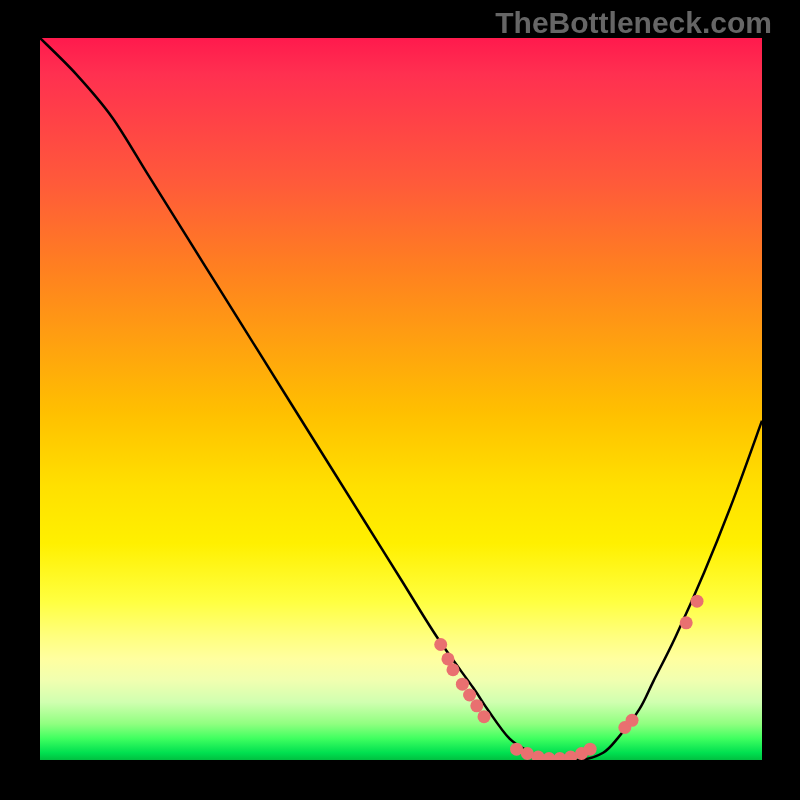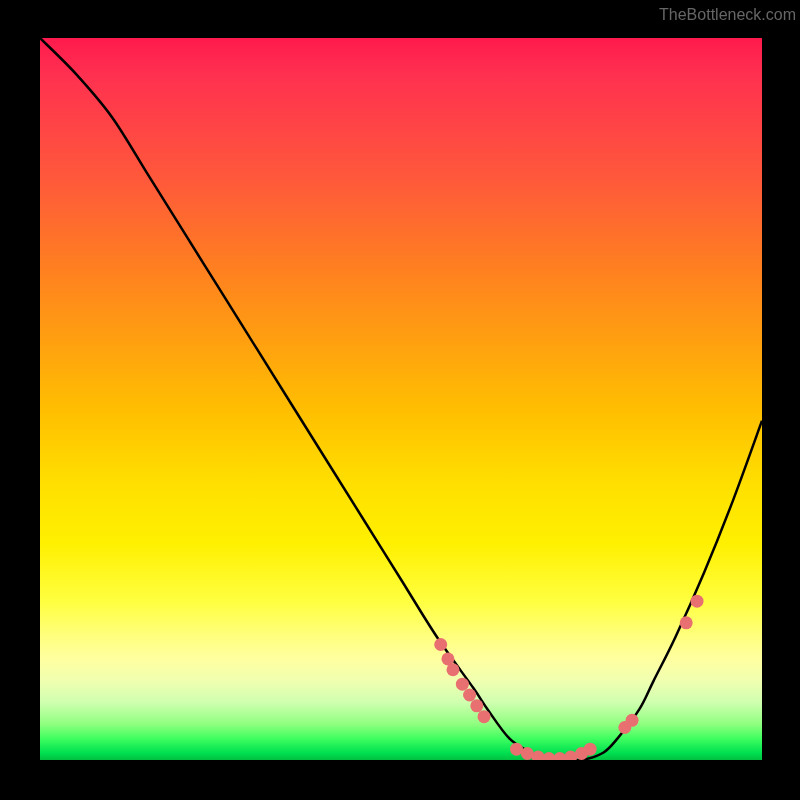--- a/index.html
+++ b/index.html
@@ -6,24 +6,24 @@
   body {
     width: 800px;
     height: 800px;
     background: #000;
     position: relative;
     font-family: Arial, sans-serif;
   }
   .watermark {
     position: absolute;
     top: 6px;
-    right: 4px;
+    right: 28px;
     color: #666;
-    font-size: 16px;
-    font-weight: 400;
+    font-size: 30px;
+    font-weight: 700;
     z-index: 10;
   }
   .plot-area {
     position: absolute;
     left: 40px;
     top: 38px;
     width: 722px;
     height: 722px;
     background: linear-gradient(to bottom,
       #ff1a4d 0%,

